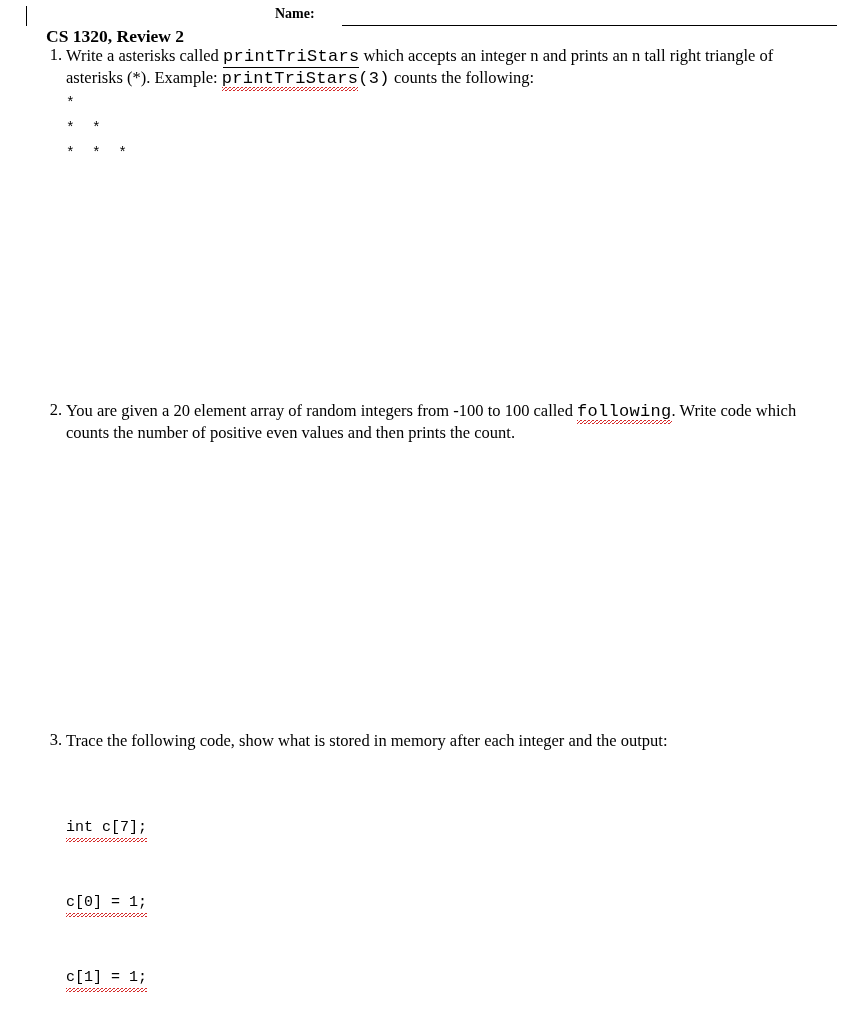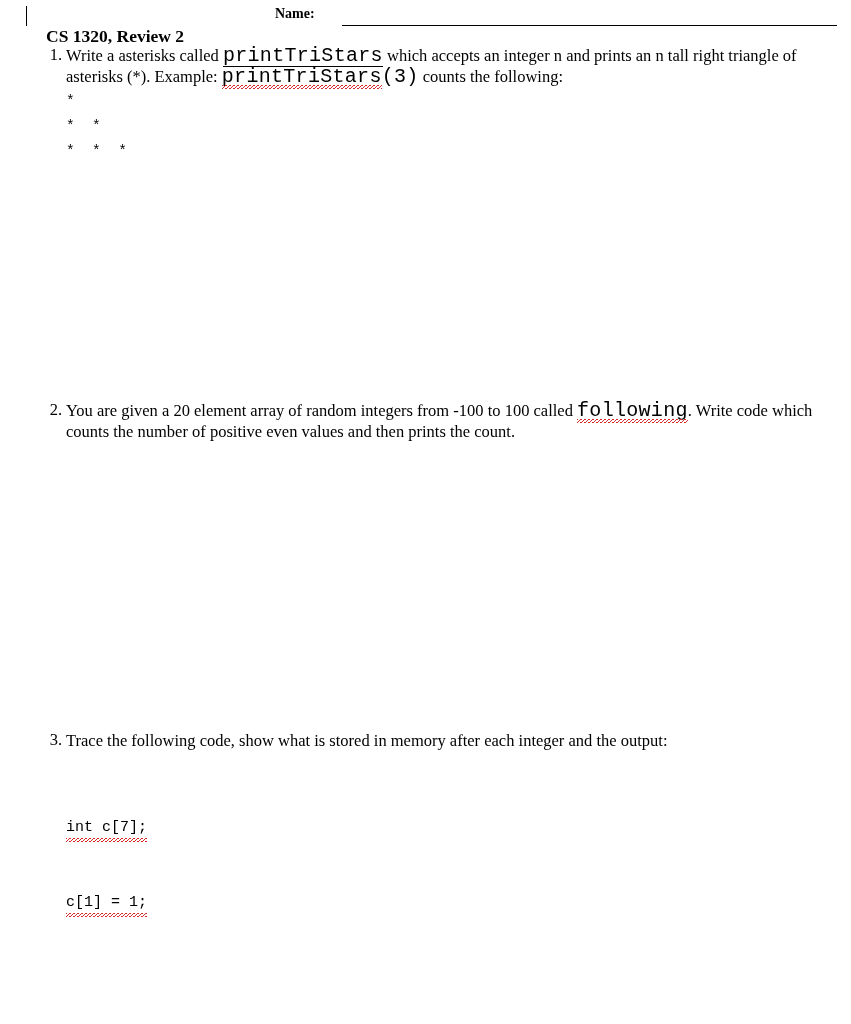--- a/index.html
+++ b/index.html
@@ -82,21 +82,21 @@
     margin-left: 30px;
     font-size: 16.5px;
     line-height: 21px;
   }
   .q-body p {
     margin: 0;
   }
 
   .mono {
     font-family: "Liberation Mono", monospace;
-    font-size: 20px;
+    font-size: 17px;
     letter-spacing: 0.3px;
   }
 
   
   .sq {
     position: relative;
     display: inline-block;
     white-space: pre;
   }
   .sq::after {
@@ -180,20 +180,21 @@
     </div>
   </div>
 
   <div class="q" style="top:730px;">
     <div class="q-num">3.</div>
     <div class="q-body">
       <p>Trace the following code, show what is stored in memory after each integer and the output:</p>
 
       <div class="code" style="margin-top:14px;">
         <div class="code-line"><span class="sq">int c[7];</span></div>
+        <div class="code-line"><span class="sq">c[0] = 1;</span></div>
         <div class="code-line"><span class="sq">c[1] = 1;</span></div>
         
         
         
         
         
         
       </div>
     </div>
   </div>

